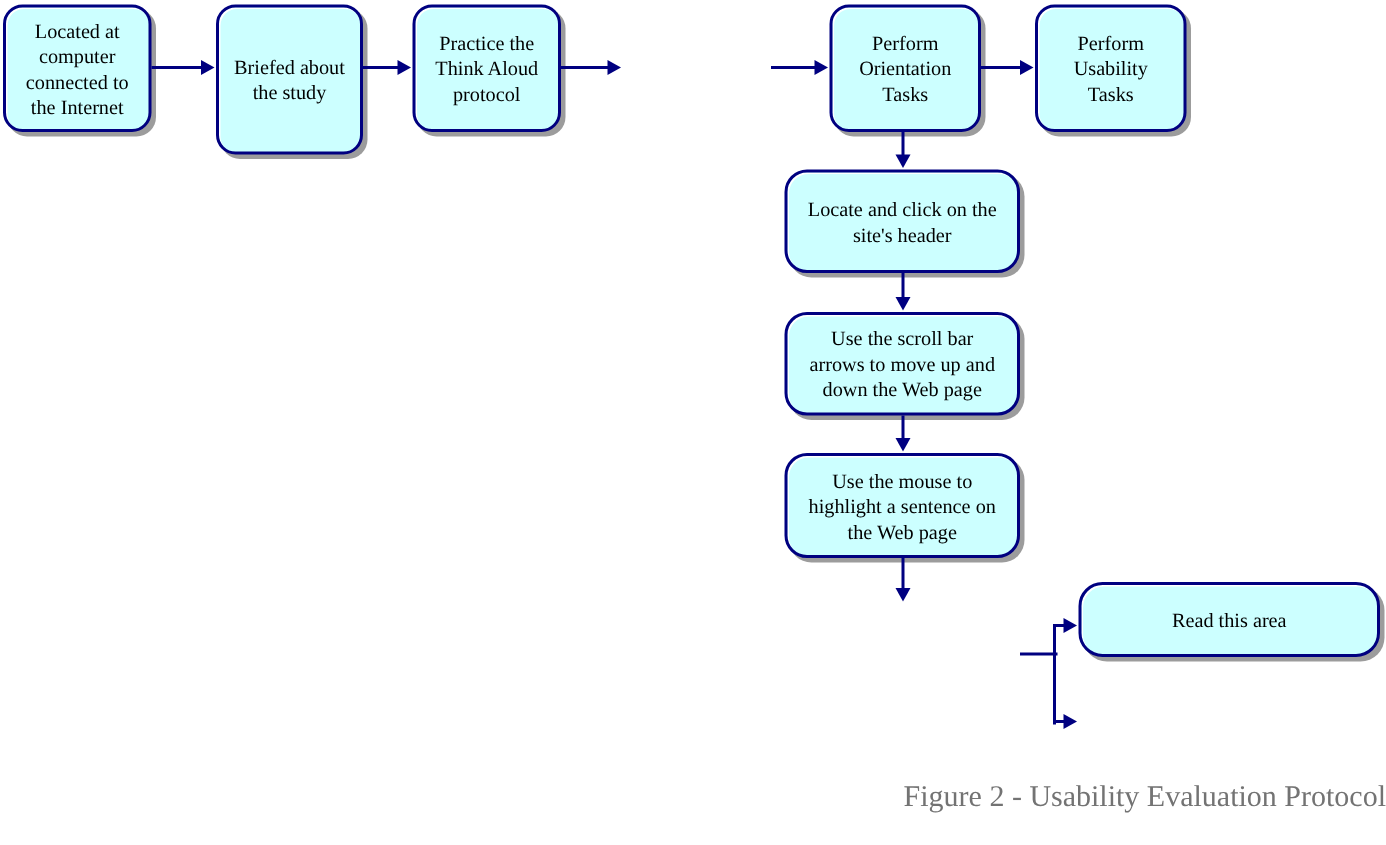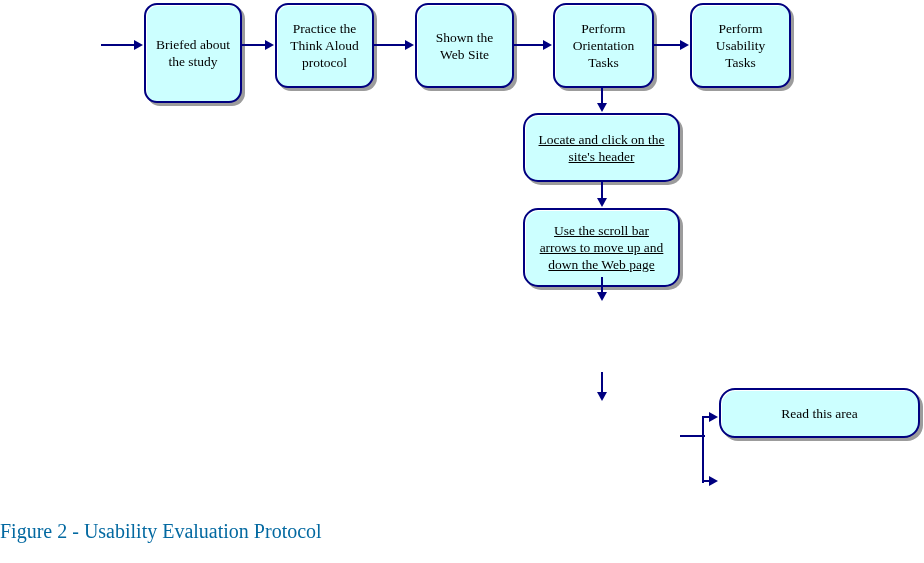--- a/index.html
+++ b/index.html
@@ -21,21 +21,21 @@
     align-items: center;
     justify-content: center;
     text-align: center;
     white-space: pre-line;
     color: #000000;
     font-size: 13.5px;
     line-height: 17px;
     padding: 2px 6px;
   }
   .r13 { border-radius: 13px; }
-  .r15 { border-radius: 15px; text-decoration: underline; }
+  .r15 { border-radius: 15px; }
   .r16 { border-radius: 16px; }
   .hline {
     position: absolute;
     height: 2px;
     background: var(--connector, #000080);
   }
   .vline {
     position: absolute;
     width: 2px;
     background: var(--connector, #000080);
@@ -51,38 +51,40 @@
     position: absolute;
     width: 0; height: 0;
     border-left: 5px solid transparent;
     border-right: 5px solid transparent;
     border-top: 9px solid var(--connector, #000080);
   }
   .caption {
     position: absolute;
     left: 0; right: 0;
     top: 517px;
-    text-align: left;
+    text-align: right;
     font-size: 20px;
     line-height: 28px;
-    color: #0369a1;
+    color: #737373;
   }
 </style>
 </head>
 <body>
 
 <div class="canvas">
 
+  <div class="node r13" style="left:2px;top:3px;width:99px;height:85px">Located at
+computer
+connected to
+the Internet</div>
   <div class="node r13" style="left:144px;top:3px;width:98px;height:100px">Briefed about
 the study</div>
   <div class="node r13" style="left:275px;top:3px;width:99px;height:85px">Practice the
 Think Aloud
 protocol</div>
-  <div class="node r13" style="left:415px;top:3px;width:99px;height:85px">Shown the
-Web Site</div>
   <div class="node r13" style="left:553px;top:3px;width:101px;height:85px">Perform
 Orientation
 Tasks</div>
   <div class="node r13" style="left:690px;top:3px;width:101px;height:85px">Perform
 Usability
 Tasks</div>
 
   <div class="hline" style="left:101px;top:44px;width:34px"></div>
   <div class="tri-right" style="left:134px;top:40px"></div>
 
@@ -93,23 +95,26 @@
   <div class="tri-right" style="left:405px;top:40px"></div>
 
   <div class="hline" style="left:514px;top:44px;width:30px"></div>
   <div class="tri-right" style="left:543px;top:40px"></div>
 
   <div class="hline" style="left:654px;top:44px;width:27px"></div>
   <div class="tri-right" style="left:680px;top:40px"></div>
 
   <div class="node r15" style="left:523px;top:113px;width:157px;height:69px">Locate and click on the
 site's header</div>
-  <div class="node r15" style="left:523px;top:208px;width:157px;height:79px">Use the scroll bar
+  <div class="node r15" style="left:523px;top:208px;width:157px;height:69px">Use the scroll bar
 arrows to move up and
 down the Web page</div>
+  <div class="node r15" style="left:523px;top:302px;width:157px;height:70px">Use the mouse to
+highlight a sentence on
+the Web page</div>
 
   <div class="vline" style="left:601px;top:88px;height:16px"></div>
   <div class="tri-down" style="left:597px;top:103px"></div>
 
   <div class="vline" style="left:601px;top:182px;height:17px"></div>
   <div class="tri-down" style="left:597px;top:198px"></div>
 
   <div class="vline" style="left:601px;top:277px;height:16px"></div>
   <div class="tri-down" style="left:597px;top:292px"></div>
 

